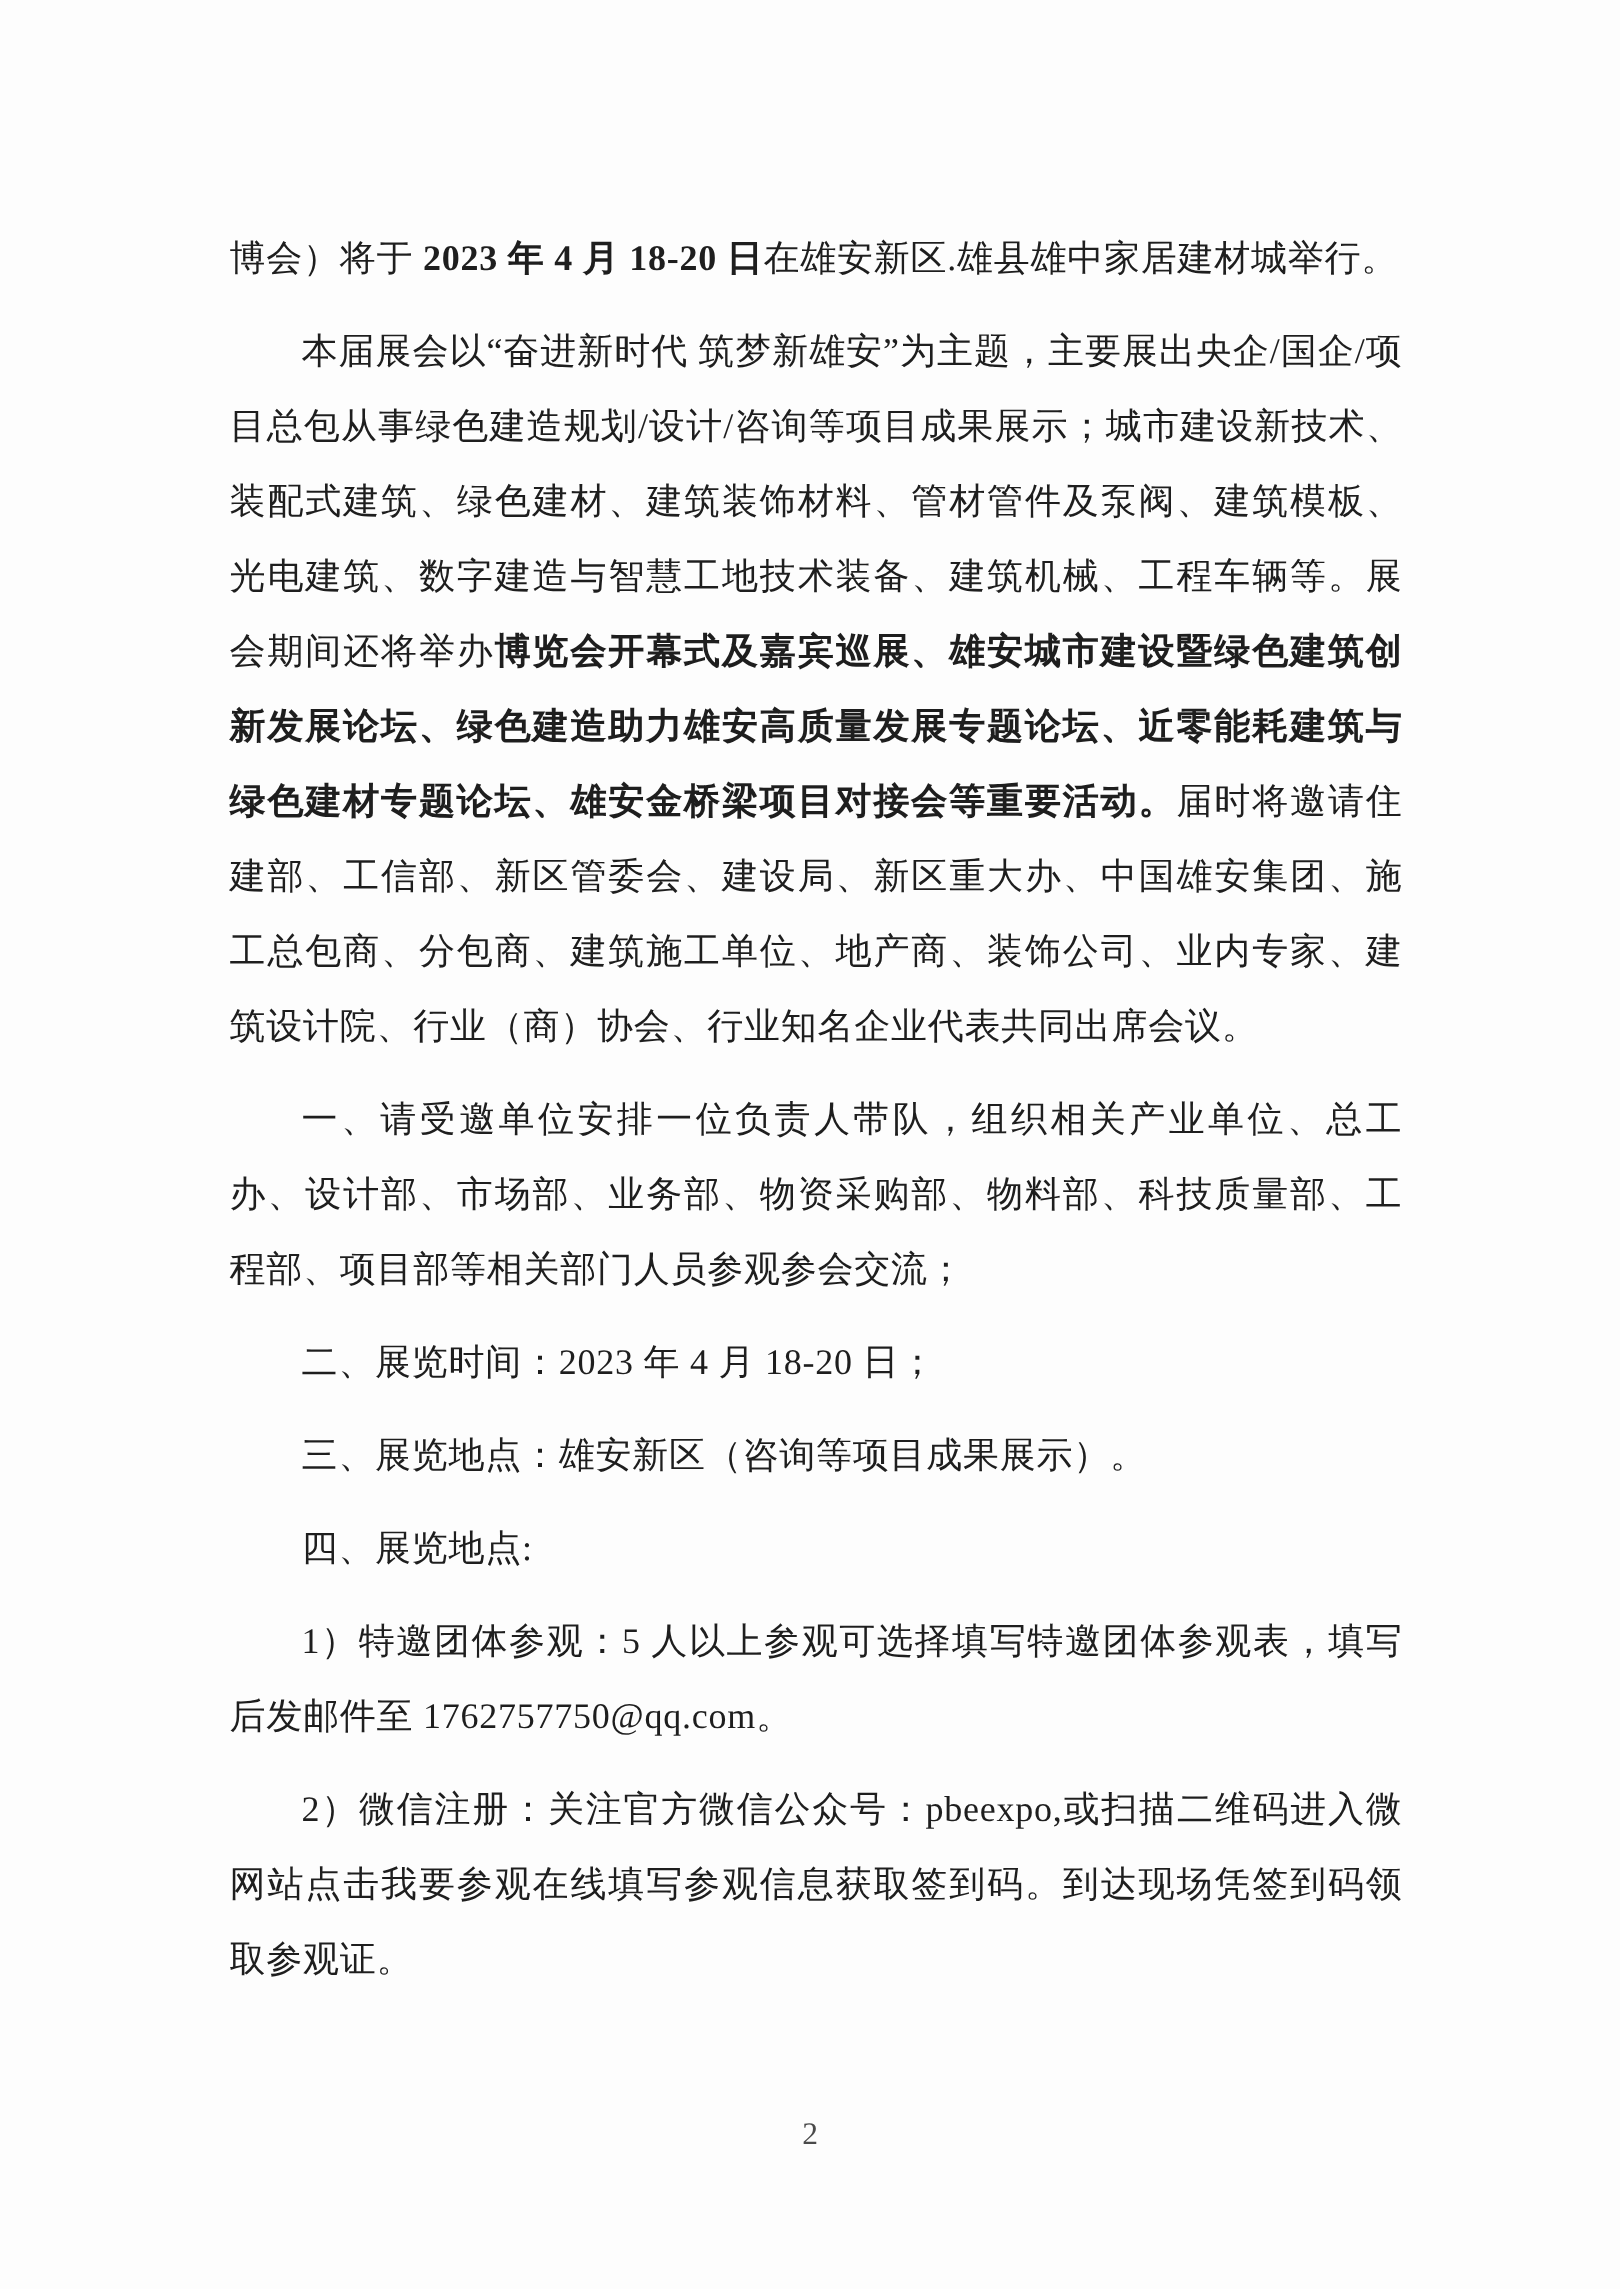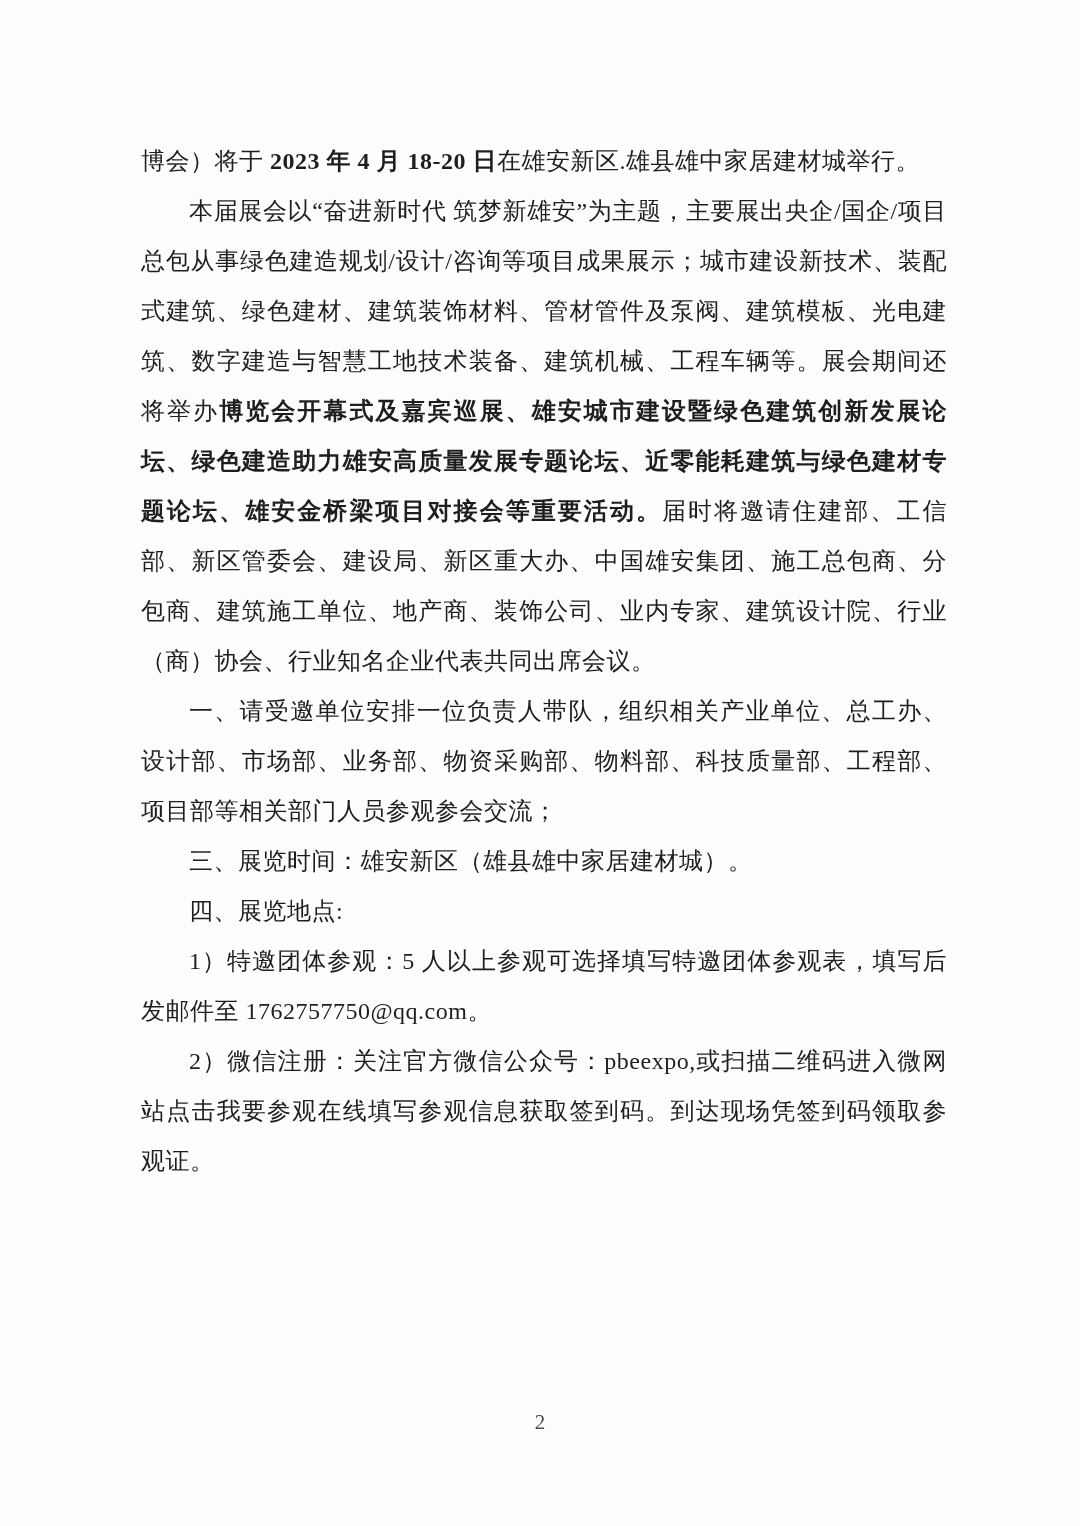--- a/index.html
+++ b/index.html
@@ -20,21 +20,21 @@
     position: absolute;
     left: 141px;
     top: 136px;
     width: 806px;
     font-size: 24px;
     line-height: 50px;
     text-align: justify;
     letter-spacing: 0.5px;
   }
   p.para {
-    margin: 0;
+    margin: 12px;
     padding: 0;
   }
   p.para.indent {
     text-indent: 48px;
   }
   .run { font-weight: normal; }
   .run.bold { font-weight: 700; }
   .page-footer {
     position: absolute;
     top: 1408px;
@@ -47,21 +47,22 @@
   }
 </style>
 </head>
 <body>
 
 <div class="page">
   <div class="doc-body">
       <p class="para"><span class="run">博会）将于 </span><span class="run bold">2023 年 4 月 18-20 日</span><span class="run">在雄安新区.雄县雄中家居建材城举行。</span></p>
       <p class="para indent"><span class="run">本届展会以“奋进新时代 筑梦新雄安”为主题，主要展出央企/国企/项目总包从事绿色建造规划/设计/咨询等项目成果展示；城市建设新技术、装配式建筑、绿色建材、建筑装饰材料、管材管件及泵阀、建筑模板、光电建筑、数字建造与智慧工地技术装备、建筑机械、工程车辆等。展会期间还将举办</span><span class="run bold">博览会开幕式及嘉宾巡展、雄安城市建设暨绿色建筑创新发展论坛、绿色建造助力雄安高质量发展专题论坛、近零能耗建筑与绿色建材专题论坛、雄安金桥梁项目对接会等重要活动。</span><span class="run">届时将邀请住建部、工信部、新区管委会、建设局、新区重大办、中国雄安集团、施工总包商、分包商、建筑施工单位、地产商、装饰公司、业内专家、建筑设计院、行业（商）协会、行业知名企业代表共同出席会议。</span></p>
       <p class="para indent"><span class="run">一、请受邀单位安排一位负责人带队，组织相关产业单位、总工办、设计部、市场部、业务部、物资采购部、物料部、科技质量部、工程部、项目部等相关部门人员参观参会交流；</span></p>
-      <p class="para indent"><span class="run">三、展览时间：雄安新区（雄县雄中家居建材城）。</span></p>
+      <p class="para indent"><span class="run">二、展览时间：2023 年 4 月 18-20 日；</span></p>
+      <p class="para indent"><span class="run">三、展览地点：雄安新区（咨询等项目成果展示）。</span></p>
       <p class="para indent"><span class="run">四、展览地点:</span></p>
       <p class="para indent"><span class="run">1）特邀团体参观：5 人以上参观可选择填写特邀团体参观表，填写后发邮件至 1762757750@qq.com。</span></p>
       <p class="para indent"><span class="run">2）微信注册：关注官方微信公众号：pbeexpo,或扫描二维码进入微网站点击我要参观在线填写参观信息获取签到码。到达现场凭签到码领取参观证。</span></p>
     </div>
   <div class="page-footer">
     <span>2</span>
   </div>
 </div>
 
 </body></html>

